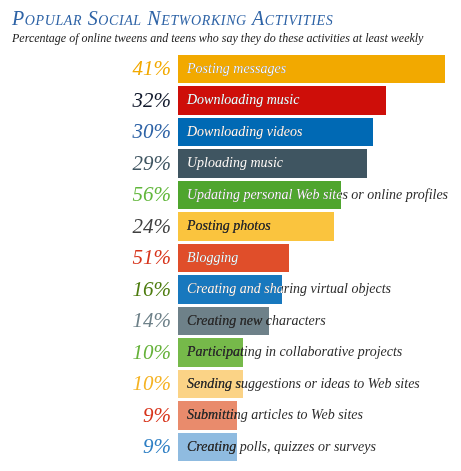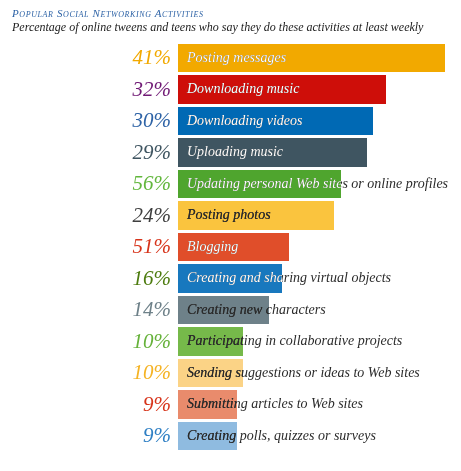--- a/index.html
+++ b/index.html
@@ -17,21 +17,21 @@
     position: relative;
     width: 461px;
     height: 471px;
     box-sizing: border-box;
     padding: 7px 0 0 0;
   }
   .title {
     font-family: "Liberation Serif", serif;
     font-style: italic;
     font-variant: small-caps;
-    font-size: 11px;
+    font-size: 20px;
     letter-spacing: 0.6px;
     color: #2E63A6;
     margin: 0 0 1px 12px;
     white-space: nowrap;
   }
   .subtitle {
     font-family: Liberation Serif, serif;
     font-style: italic;
     font-size: 12px;
     color: #1a1a1a;
@@ -109,21 +109,21 @@
         <div class="pct" style="color: rgb(242, 169, 0);">41%</div>
         <div class="barwrap">
           <div class="bar" style="width: 267px; background: rgb(242, 169, 0);"></div>
           <div class="barlabel" style="color: rgb(43, 43, 43);">Posting messages</div>
           <div class="clip-light" style="width: 267px;">
             <div class="barlabel" style="color: rgb(255, 255, 255);">Posting messages</div>
           </div>
         </div>
       </div>
       <div class="row">
-        <div class="pct" style="color: #701a75;">32%</div>
+        <div class="pct" style="color: #0f172a;">32%</div>
         <div class="barwrap">
           <div class="bar" style="width: 208.39px; background: rgb(206, 14, 9);"></div>
           <div class="barlabel" style="color: rgb(43, 43, 43);">Downloading music</div>
           <div class="clip-light" style="width: 208.39px;">
             <div class="barlabel" style="color: rgb(255, 255, 255);">Downloading music</div>
           </div>
         </div>
       </div>
       <div class="row">
         <div class="pct" style="color: rgb(46, 99, 166);">30%</div>

